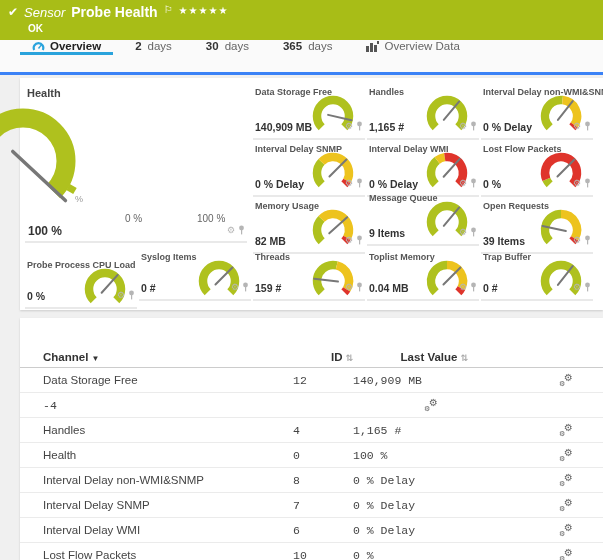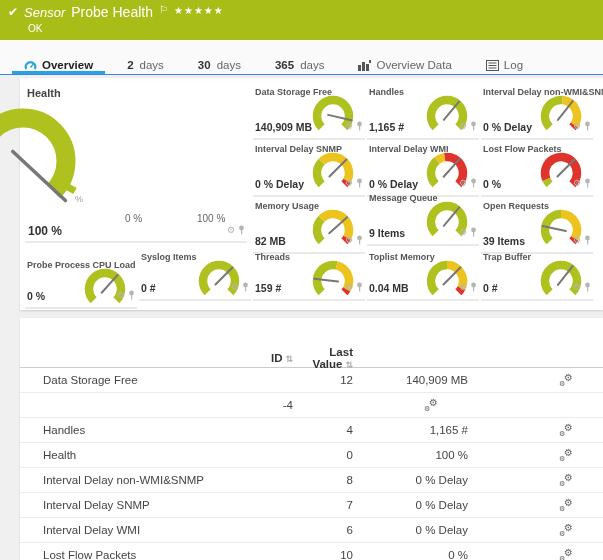--- a/index.html
+++ b/index.html
@@ -7,27 +7,27 @@
     width:603px;height:560px;overflow:hidden;position:relative;
     background:#F0F0F0;
     font-family:"Liberation Sans","DejaVu Sans",sans-serif;
     -webkit-font-smoothing:antialiased;
   }
   
   .green-header{position:absolute;left:0;top:0;width:603px;height:40px;background:#A8BD17;color:#fff;}
   .gh-row1{position:absolute;left:8px;top:4px;display:flex;align-items:center;gap:6px;}
   .check{font-size:12px;}
   .sensor-label{font-style:italic;font-size:13px;}
-  .sensor-title{font-weight:normal;font-size:14px;}
+  .sensor-title{font-weight:bold;font-size:14px;}
   .flag{font-size:10px;position:relative;top:-3px;}
   .stars{font-size:10px;letter-spacing:1px;position:relative;top:-2px;}
-  .gh-status{position:absolute;left:28px;top:23px;font-size:10px;font-weight:normal;}
+  .gh-status{position:absolute;left:28px;top:23px;font-size:10px;font-weight:bold;}
   
   .tab-bar{position:absolute;left:0;top:40px;width:603px;height:35px;background:#FAFAFA;
-    border-bottom:1px solid #3b82f6;display:flex;align-items:flex-end;padding-left:12px;box-sizing:border-box;}
+    border-bottom:3px solid #3b82f6;display:flex;align-items:flex-start;padding-left:20px;box-sizing:border-box;}
   .tab{display:flex;align-items:center;gap:5px;padding:0 12px;margin-right:10px;cursor:pointer;
     font-size:11.5px;color:#555;border-bottom:3px solid transparent;box-sizing:border-box;}
   .tab .t-num{font-weight:bold;color:#333;margin-right:1px;}
   .tab .t-label{color:#666;}
   .tab.active{border-bottom-color:#2AA3DC;}
   .tab.active .t-label{color:#222;font-weight:bold;}
   .tab .t-icon{display:flex;align-items:center;}
   
   .panel{position:absolute;left:20px;width:583px;background:#fff;box-shadow:0 1px 2px rgba(0,0,0,0.15);}
   #panel1{top:78px;height:232px;}
@@ -49,21 +49,21 @@
   #health-value{position:absolute;left:3px;top:139px;font-size:12px;font-weight:bold;color:#333;}
   #health-icons{position:absolute;right:2px;bottom:2px;display:flex;align-items:center;gap:3px;}
   
   .thead,.trow{display:grid;grid-template-columns:250px 60px 115px 1fr;align-items:center;
     padding-left:23px;box-sizing:border-box;}
   .thead{margin-top:28px;height:22px;border-bottom:1px solid #CCCCCC;font-size:11.5px;font-weight:bold;color:#333;}
   .thead .col-right{text-align:right;}
   .sort-caret{font-size:8px;color:#333;margin-left:3px;}
   .sort-both{font-size:9px;color:#AAA;margin-left:3px;}
   .trow{height:25px;border-bottom:1px solid #EBEBEB;font-size:11.5px;color:#444;cursor:pointer;}
-  .trow .cell-right{text-align:right;}
+  .trow .cell-right{font-family:Liberation Mono, monospace;}
   .row-settings{justify-self:end;margin-right:30px;cursor:pointer;color:#666;position:relative;width:14px;height:12px;}
   .row-settings .g-big{position:absolute;right:0;top:-2px;font-size:10px;}
   .row-settings .g-small{position:absolute;left:0;bottom:-2px;font-size:7px;}
 </style>
 </head>
 <body>
 
 <div class="green-header">
   <div class="gh-row1">
     <span class="check">✔</span>
@@ -101,31 +101,20 @@
       <span class="t-icon">
         <svg width="13" height="11" viewBox="0 0 13 11">
           <rect x="0" y="5" width="3" height="6" fill="#555"></rect>
           <rect x="4" y="2" width="3" height="9" fill="#555"></rect>
           <rect x="8" y="4" width="3" height="7" fill="#555"></rect>
           <rect x="11" y="0" width="2" height="3" fill="#555"></rect>
         </svg>
       </span>
       <span class="t-label">Overview Data</span>
     </div>
-    <div class="tab">
-      <span class="t-icon">
-        <svg width="13" height="11" viewBox="0 0 13 11">
-          <rect x="0.5" y="0.5" width="12" height="10" fill="none" stroke="#555"></rect>
-          <line x1="2.5" y1="3" x2="10.5" y2="3" stroke="#555"></line>
-          <line x1="2.5" y1="5.5" x2="10.5" y2="5.5" stroke="#555"></line>
-          <line x1="2.5" y1="8" x2="10.5" y2="8" stroke="#555"></line>
-        </svg>
-      </span>
-      <span class="t-label">Log</span>
-    </div>
   </div>
 
 <div class="panel" id="panel1">
   <div class="tile" id="health-tile">
     <div class="tile-title">Health</div>
     <div id="health-svg">
         <svg class="gauge" width="135" height="128" viewBox="0 0 135 128">
           <path d="M34.59 93.41 A43 43 0 1 1 95.41 93.41" stroke="#AFC11E" stroke-width="19" fill="none"></path>
           <line x1="54.76" y1="53.45" x2="107.42" y2="102.56" stroke="#777777" stroke-width="3.5" stroke-linecap="round"></line>
           <line x1="110.03332099679082" y1="88.99999999999999" x2="116.96152422706632" y2="92.99999999999999" stroke="#AFC11E" stroke-width="7"></line>
@@ -366,20 +355,21 @@
         <span><svg width="7" height="10" viewBox="0 0 7 10">
             <circle cx="3.5" cy="3" r="2.4" fill="#B5B5B5"></circle>
             <rect x="3" y="5" width="1.2" height="4.4" fill="#B5B5B5"></rect>
           </svg></span>
       </div>
     </div>
   </div>
 
 <div class="panel" id="panel2">
   <div class="thead" id="thead">
+      <div><span>Channel</span><span class="sort-caret">▼</span></div>
       <div class="col-right"><span>ID</span><span class="sort-both">⇅</span></div>
       <div class="col-right"><span>Last Value</span><span class="sort-both">⇅</span></div>
       <div></div>
     </div>
   <div id="tbody">
       <div class="trow">
         <div>Data Storage Free</div>
         <div class="cell-right">12</div>
         <div class="cell-right">140,909 MB</div>
         <div class="row-settings">

